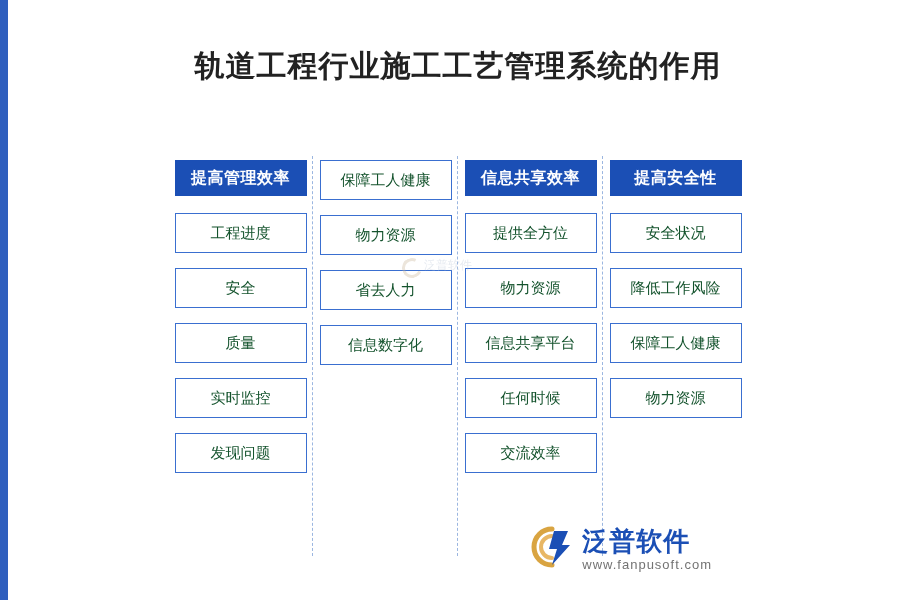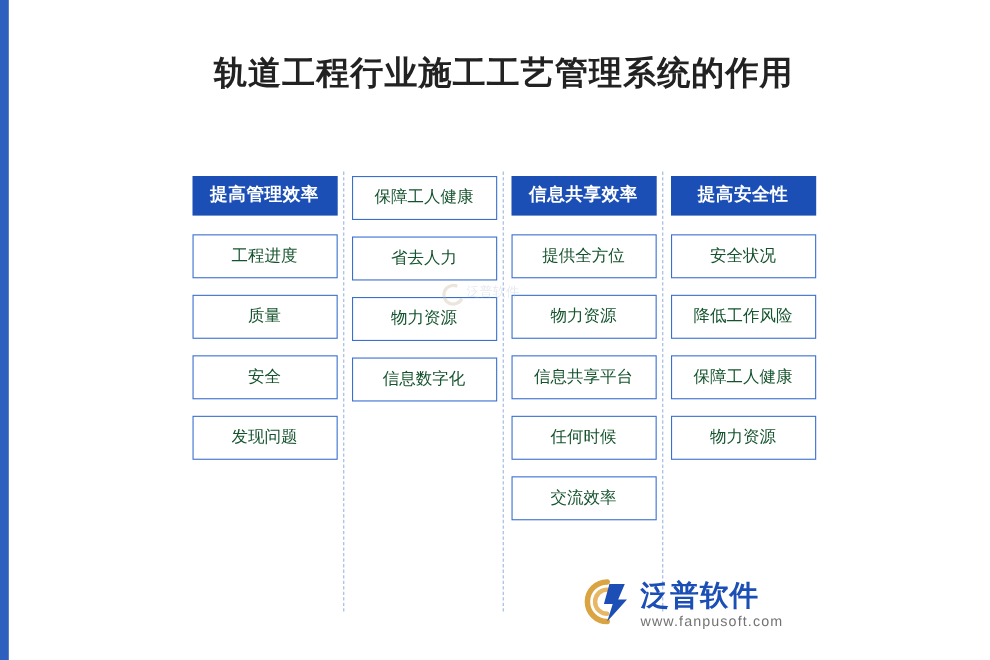--- a/index.html
+++ b/index.html
@@ -157,29 +157,30 @@
 
 <div id="page">
 
   <div id="title">轨道工程行业施工工艺管理系统的作用</div>
 
   <div id="columns">
 
     <div class="column">
       <div class="col-header">提高管理效率</div>
       <div class="cell">工程进度</div>
+      <div class="cell">安全</div>
       <div class="cell">质量</div>
-      <div class="cell">安全</div>
+      <div class="cell">实时监控</div>
       <div class="cell">发现问题</div>
     </div>
 
     <div class="column">
       <div class="cell">保障工人健康</div>
+      <div class="cell">物力资源</div>
       <div class="cell">省去人力</div>
-      <div class="cell">物力资源</div>
       <div class="cell">信息数字化</div>
     </div>
 
     <div class="column">
       <div class="col-header">信息共享效率</div>
       <div class="cell">提供全方位</div>
       <div class="cell">物力资源</div>
       <div class="cell">信息共享平台</div>
       <div class="cell">任何时候</div>
       <div class="cell">交流效率</div>

